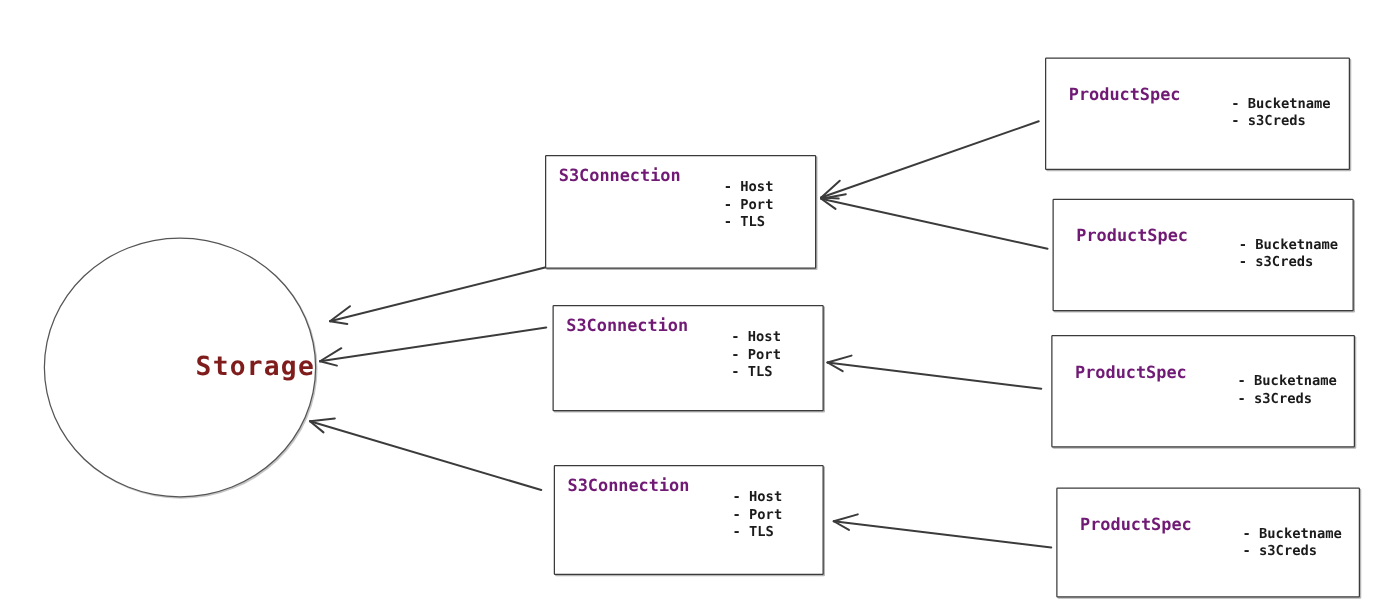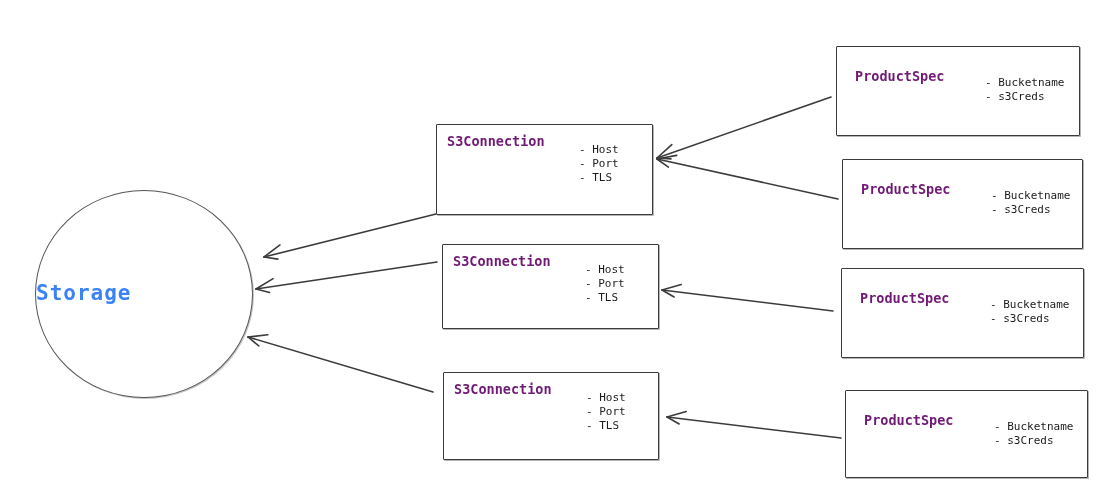--- a/index.html
+++ b/index.html
@@ -35,41 +35,41 @@
     position: absolute;
     font-size: 13.5px;
     font-weight: 700;
     color: #701a75;
     letter-spacing: 0px;
     white-space: nowrap;
   }
   .attr-list {
     position: absolute;
     font-size: 11px;
-    font-weight: 400;
+    font-weight: 700;
     color: #1b1b1b;
     line-height: 14px;
     white-space: nowrap;
   }
   .attr-item { display: block; }
   .circle-node {
     position: absolute;
     box-sizing: border-box;
     border: 1.4px solid #555555;
     border-radius: 50%;
     background: #ffffff;
     box-shadow: 1px 1px 0 rgba(140,140,140,0.5);
   }
   .circle-label {
     position: absolute;
     width: 100%;
-    text-align: left;
+    text-align: right;
     font-size: 21px;
     font-weight: 700;
-    color: #3b82f6;
+    color: #7f1d1d;
     letter-spacing: 1px;
     white-space: nowrap;
   }
 </style>
 </head>
 <body>
 
 <div id="canvas">
 
   <svg id="edges" viewBox="0 0 1119 493">

